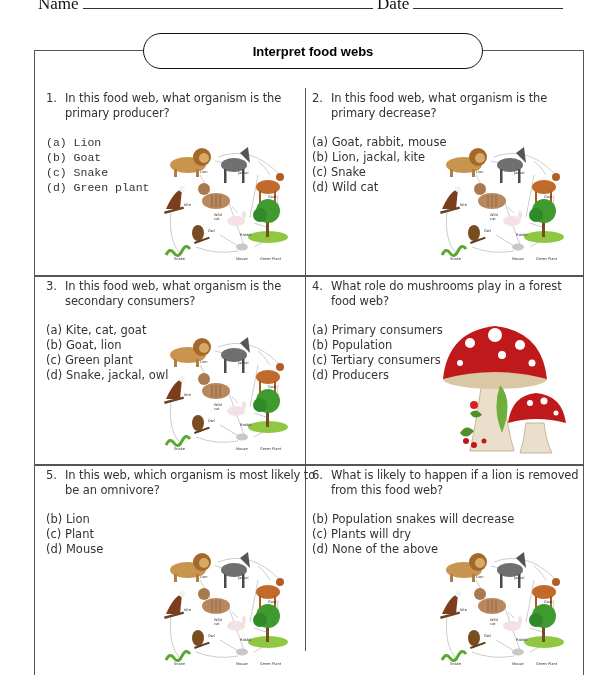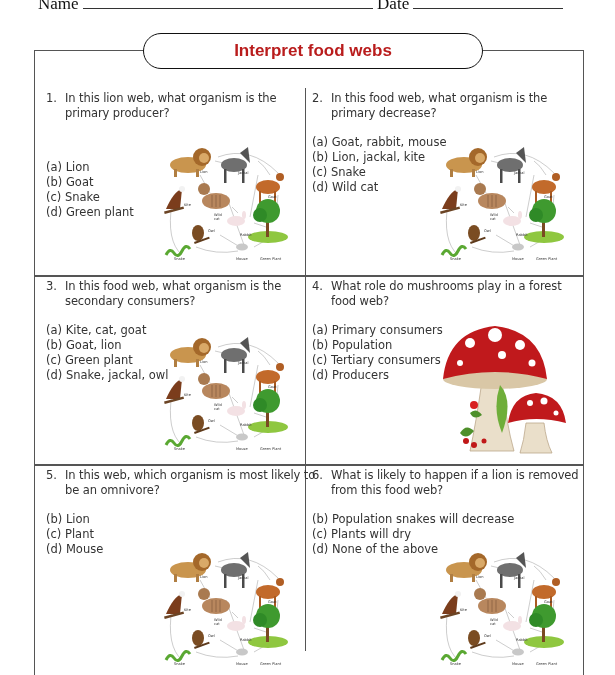--- a/index.html
+++ b/index.html
@@ -6,21 +6,21 @@
   html, body { width: 615px; height: 675px; background: #ffffff; overflow: hidden; }
   body { position: relative; font-family: "DejaVu Sans", sans-serif; color: #222; }
 
   .header-line { position: absolute; top: -6px; left: 38px; font-family: "Liberation Serif", serif; font-size: 17px; color: #111; white-space: nowrap; }
   .header-line .blank { display: inline-block; border-bottom: 1px solid #333; height: 14px; vertical-align: baseline; }
 
   .frame { position: absolute; left: 34px; top: 50px; width: 550px; height: 640px;
            border-left: 1.5px solid #555; border-right: 1.5px solid #555; border-top: 1.5px solid #555; }
   .title-pill { position: absolute; left: 143px; top: 33px; width: 340px; height: 36px; background: #fff;
                 border: 1.5px solid #111; border-radius: 18px; display: flex; align-items: center; justify-content: center; }
-  .title-pill span { font-family: "Liberation Sans", sans-serif; font-weight: bold; font-size: 17px; color: #b91c1c; }
+  .title-pill span { font-family: "Liberation Sans", sans-serif; font-weight: bold; font-size: 13px; color: #000000; }
 
   .vdiv { position: absolute; left: 304.5px; top: 88px; width: 1.5px; height: 563px; background: #555; }
   .hdiv { position: absolute; left: 34px; width: 550px; height: 1.5px; background: #555; }
 
   .cell { position: absolute; width: 270px; }
   .q { display: flex; font-size: 11.5px; line-height: 15px; color: #333; letter-spacing: -0.1px; }
   .q .num { width: 19px; flex-shrink: 0; }
   .opts { margin-top: 14px; font-size: 11.5px; line-height: 15px; color: #333; }
   .opts div { white-space: nowrap; }
 
@@ -46,23 +46,23 @@
 <div class="title-pill">
   <span>Interpret food webs</span>
 </div>
 <div class="vdiv"></div>
 <div class="hdiv" style="top:275px;"></div>
 <div class="hdiv" style="top:464px;"></div>
 
 <div class="cell" style="left:46px; top:91px;">
   <div class="q">
       <span class="num">1.</span>
-      <span>In this lion web, what organism is the primary producer?</span>
+      <span>In this food web, what organism is the primary producer?</span>
     </div>
-  <div class="opts" style="margin-top:39px;">
+  <div class="opts" style="margin-top:14px;font-family:Liberation Mono, monospace;">
     <div>(a) Lion</div>
     <div>(b) Goat</div>
     <div>(c) Snake</div>
     <div>(d) Green plant</div>
   </div>
 </div>
 
 <div class="cell" style="left:312px; top:91px;">
   <div class="q">
       <span class="num">2.</span>

